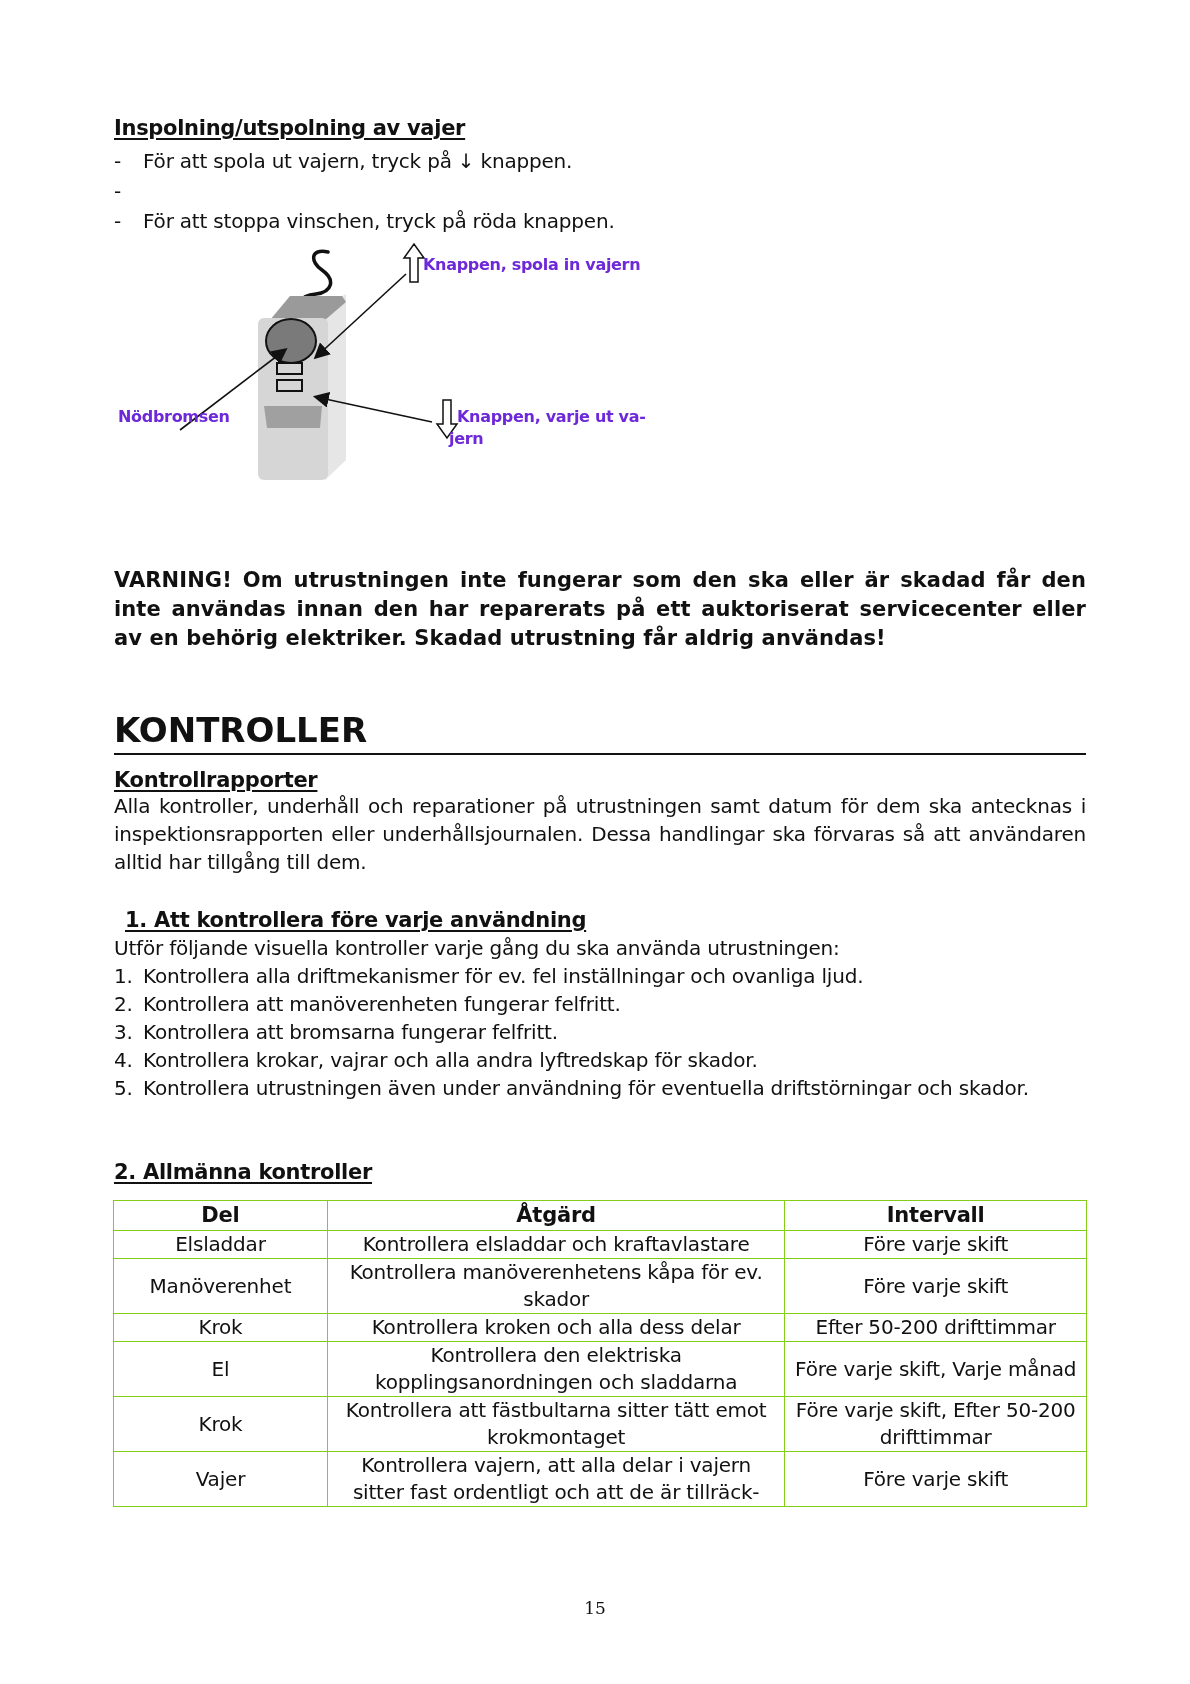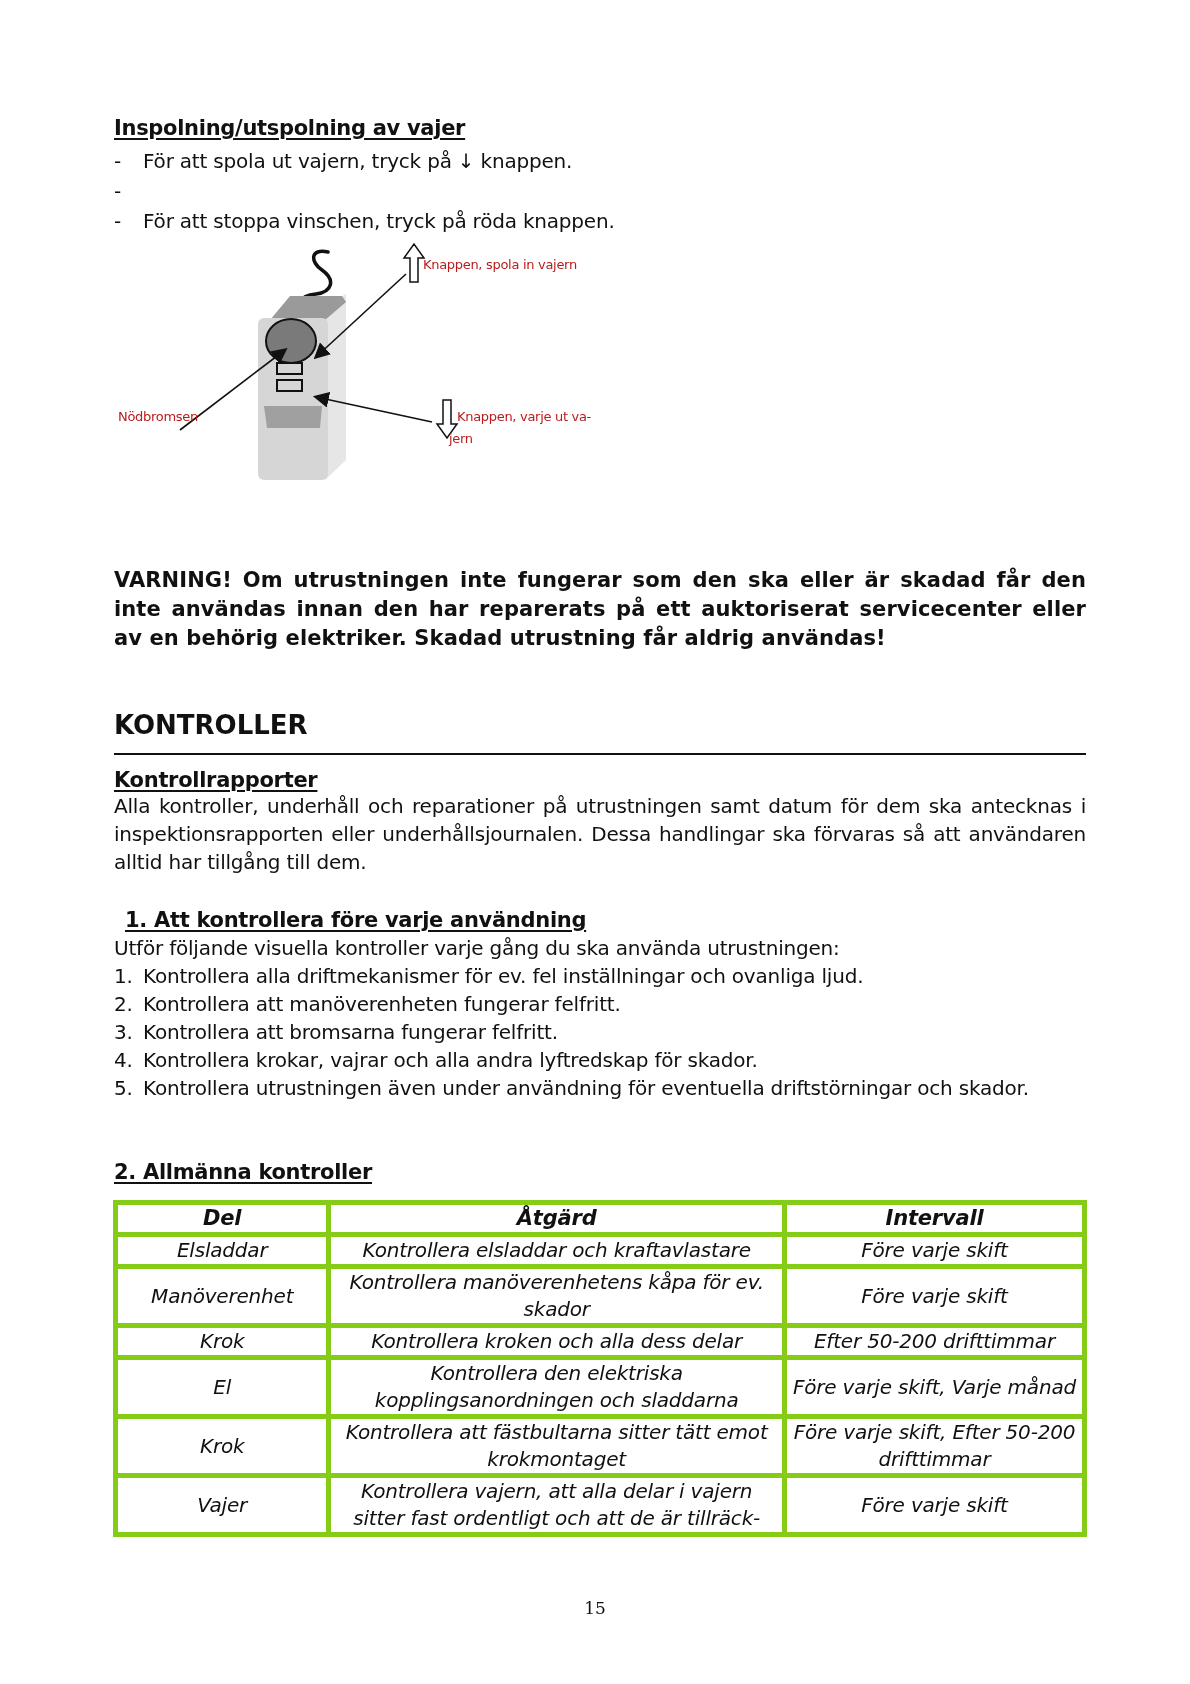--- a/index.html
+++ b/index.html
@@ -30,38 +30,38 @@
     #sec-spool-title { left: 114px; top: 116px; }
     #spool-list { left: 114px; top: 146px; width: 700px; list-style: none; }
     #spool-list li { display: flex; font-size: 20px; line-height: 30px; letter-spacing: -0.2px; }
     #spool-list li .dash { width: 29px; flex: none; }
 
     
     #diagram { left: 110px; top: 240px; width: 600px; height: 290px; }
     #diagram svg { width: 600px; height: 290px; display: block; }
     .diag-label {
       position: absolute;
-      font-size: 13px;
+      font-size: 16px;
       line-height: 22px;
-      font-weight: 400;
-      color: #b91c1c;
+      font-weight: 700;
+      color: #6d28d9;
       letter-spacing: -0.3px;
     }
 
     
     #warning {
       left: 114px; top: 566px; width: 972px;
       font-weight: bold; font-size: 21px; line-height: 29px;
       text-align: justify; letter-spacing: 0.1px;
     }
 
     
     #kontroller-heading {
       left: 114px; top: 710px;
-      font-weight: bold; font-size: 26px; letter-spacing: 0px;
+      font-weight: bold; font-size: 34px; letter-spacing: 0px;
     }
     #kontroller-rule { left: 114px; top: 753px; width: 972px; height: 2px; background: #111; }
 
     #kontrollrapporter-title { left: 114px; top: 768px; }
     #kontrollrapporter-text { left: 114px; top: 792px; width: 972px; text-align: justify; }
 
     #check-before-title { left: 114px; top: 908px; margin-left: 11px; }
     #check-before-intro { left: 114px; top: 934px; width: 972px; }
     #check-before-list { left: 114px; top: 962px; width: 972px; list-style: none; }
     #check-before-list li { display: flex; font-size: 20px; line-height: 28px; letter-spacing: -0.2px; }
@@ -71,24 +71,23 @@
     #general-title { left: 114px; top: 1160px; }
 
     
     #general-table {
       left: 113px; top: 1200px; width: 974px;
       border-collapse: collapse;
       font-size: 20px;
       letter-spacing: -0.2px;
     }
     #general-table th, #general-table td {
-      border: 5px solid #84cc16;
+      border: 1px solid #84cc16;
       vertical-align: middle;
       line-height: 27px;
-      font-style: italic;
     }
     #general-table th { font-weight: bold; text-align: center; font-size: 21px; padding: 0 6px; height: 30px; }
     #general-table td { padding: 0 6px; text-align: center; }
     #general-table col.c1 { width: 214px; }
     #general-table col.c2 { width: 458px; }
     #general-table col.c3 { width: 302px; }
 
     #page-number {
       left: 0; top: 1598px; width: 1190px; text-align: center;
       font-family: "DejaVu Serif", serif; font-size: 17px;

